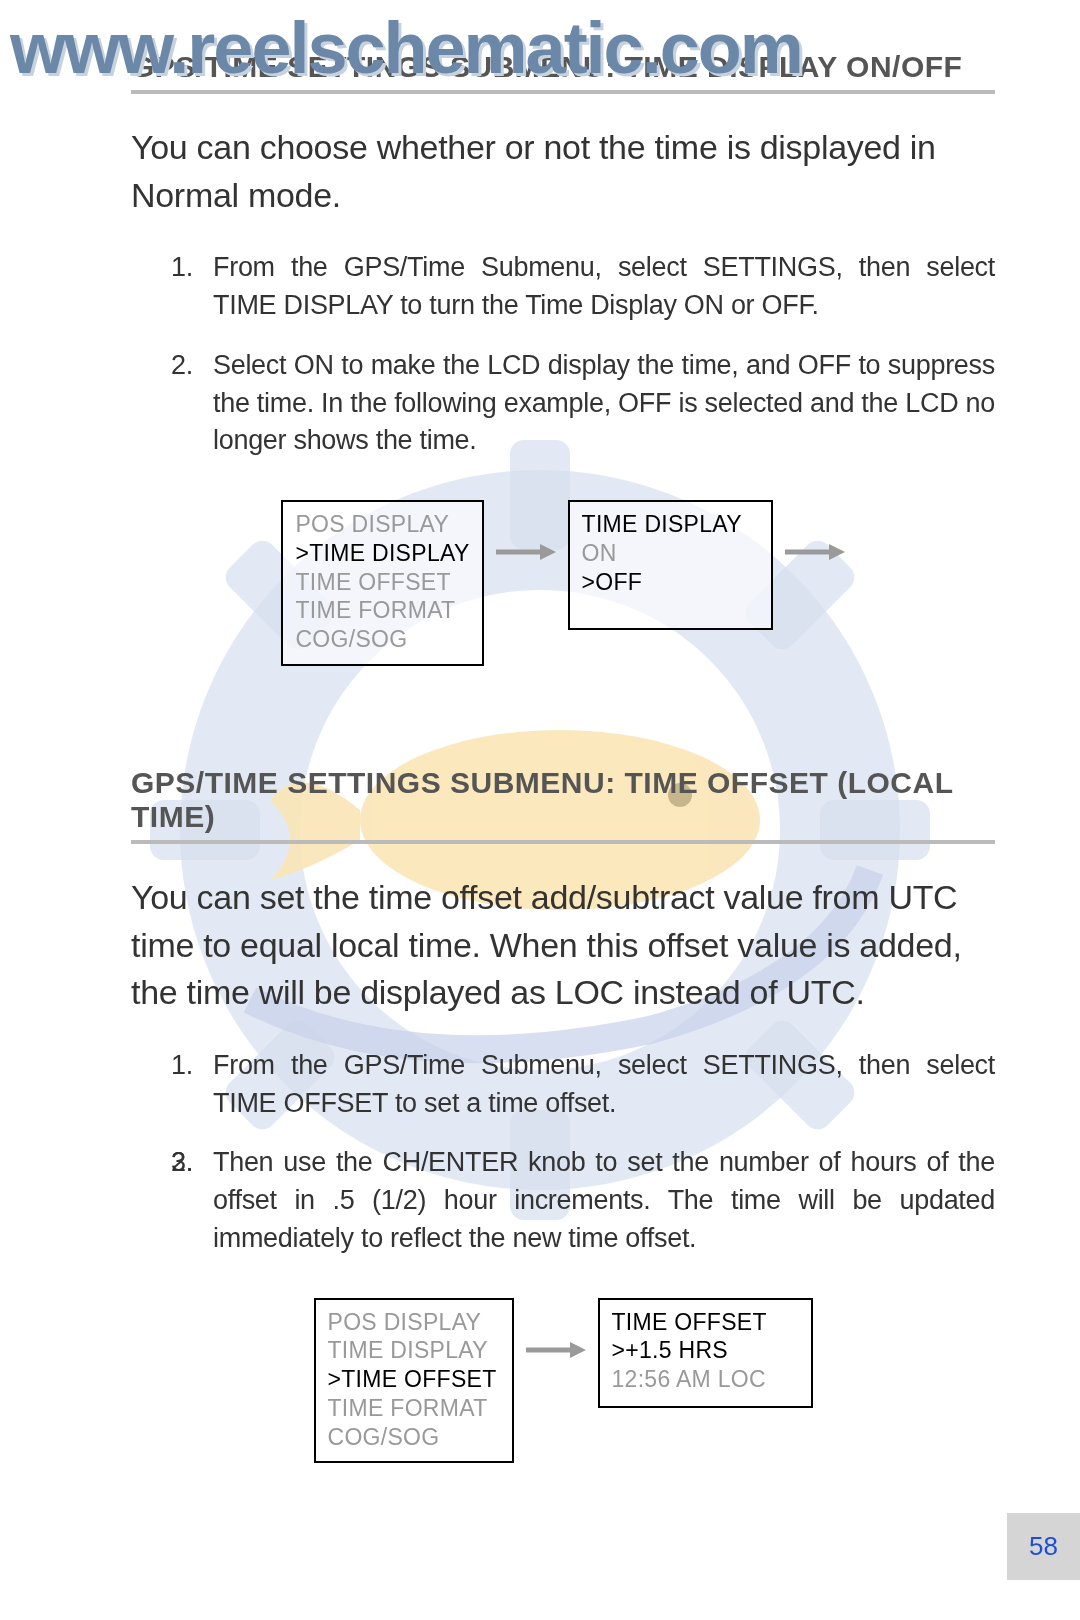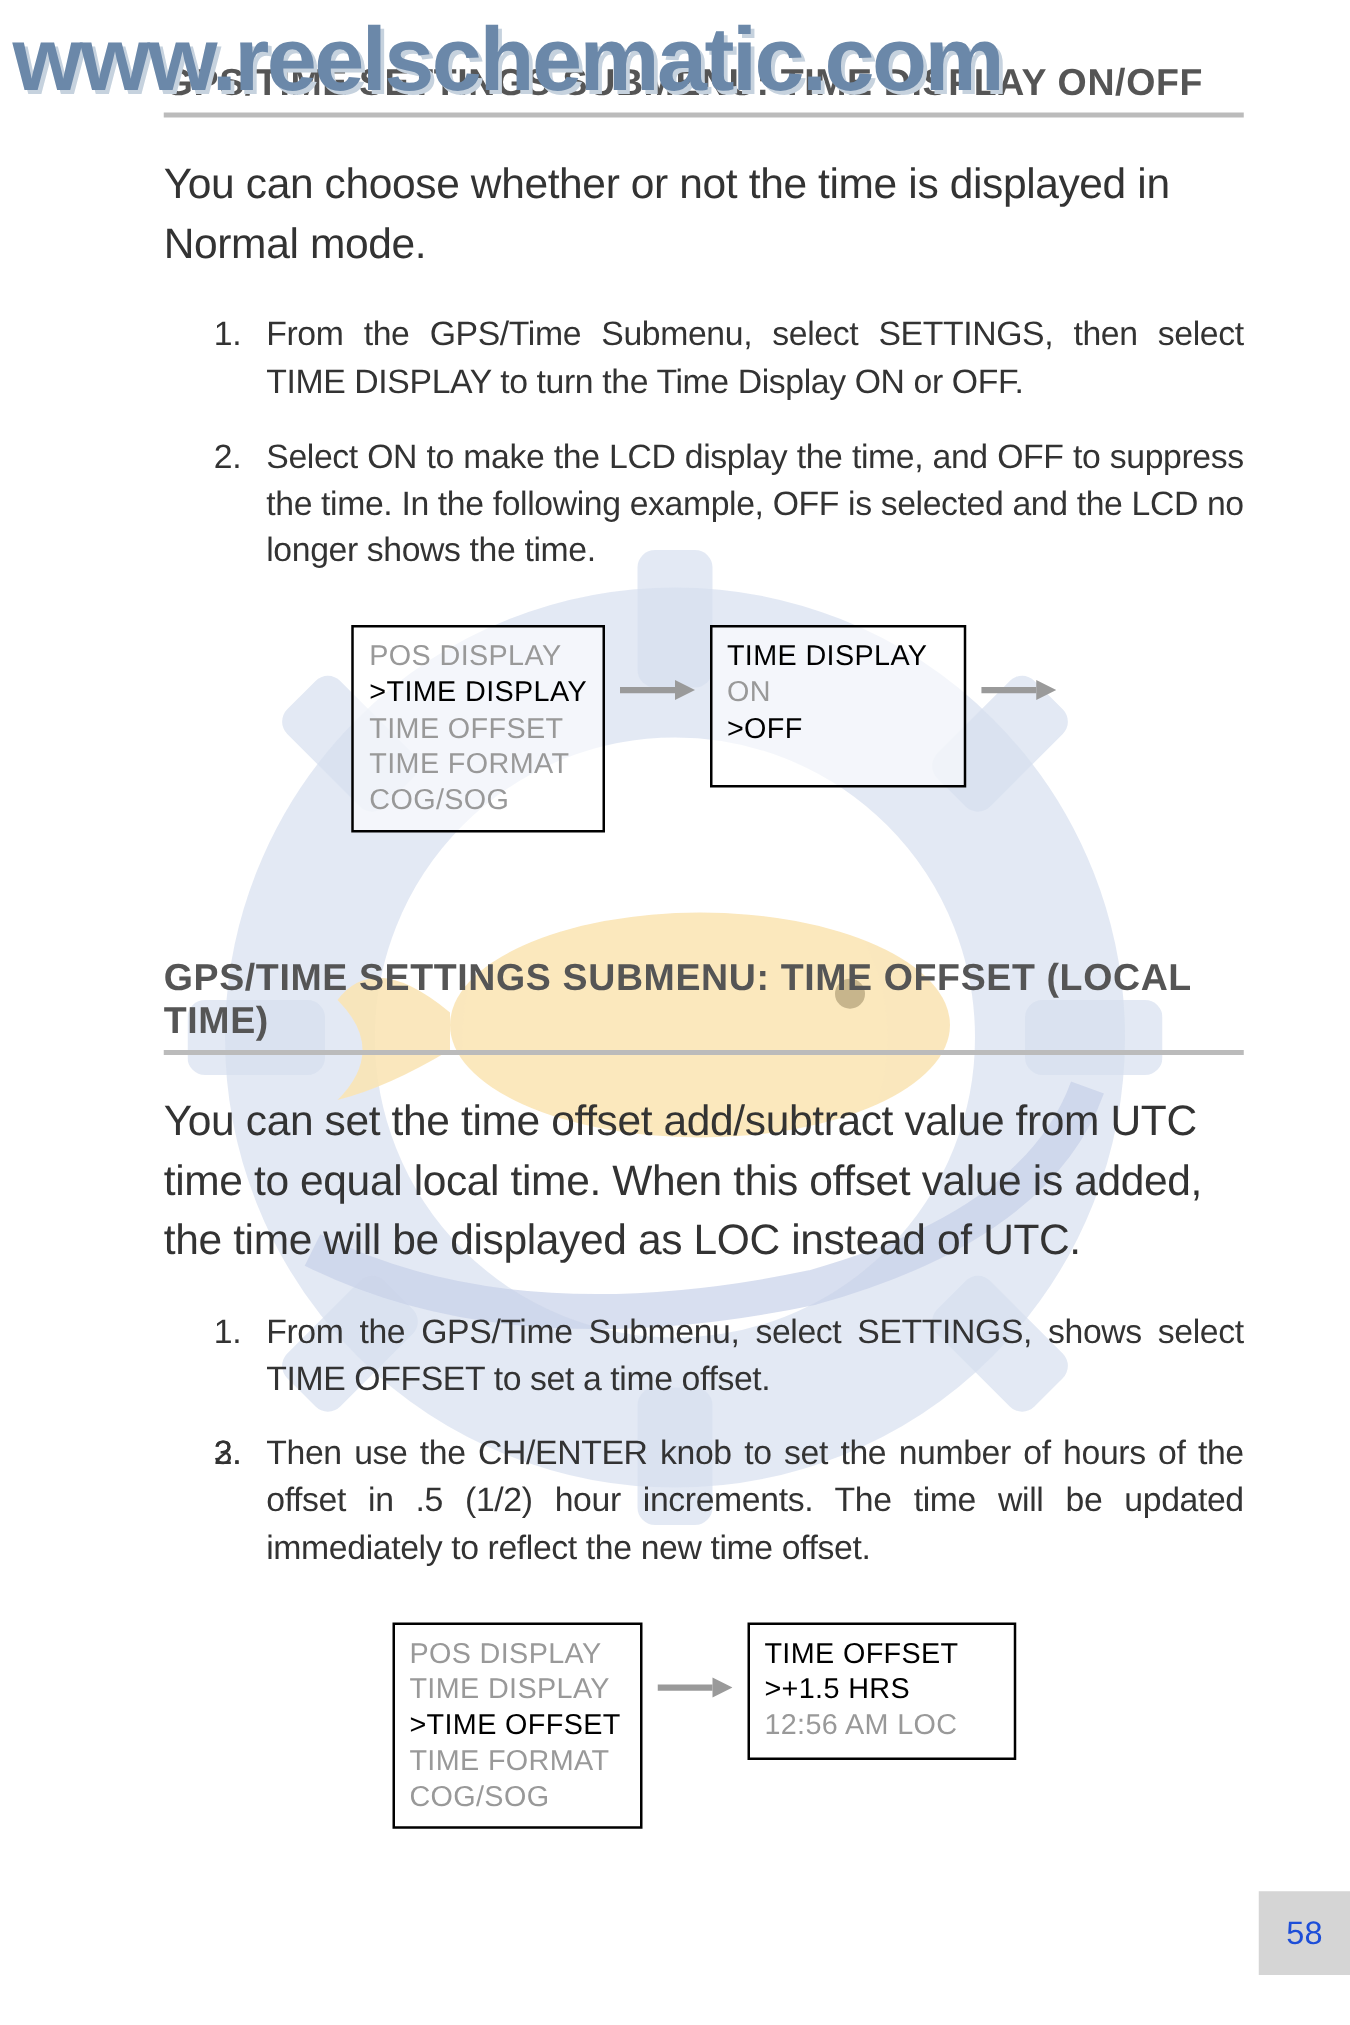--- a/index.html
+++ b/index.html
@@ -179,21 +179,21 @@
           <polygon points="44,2 60,10 44,18" fill="#9a9a9a"></polygon>
         </svg>
     </div>
   </div>
 
   <div class="section-gap"></div>
 
   <h2 class="section-heading">GPS/TIME SETTINGS SUBMENU: TIME OFFSET (LOCAL TIME)</h2>
   <p class="intro">You can set the time offset add/subtract value from UTC time to equal local time. When this offset value is added, the time will be displayed as LOC instead of UTC.</p>
   <ol class="steps">
-    <li><span class="num">1.</span><span>From the GPS/Time Submenu, select SETTINGS, shows select TIME OFFSET to set a time offset.</span></li>
+    <li><span class="num">1.</span><span>From the GPS/Time Submenu, select SETTINGS, then select TIME OFFSET to set a time offset.</span></li>
     <li><span class="num">2.</span></li>
     <li><span class="num">3.</span><span>Then use the CH/ENTER knob to set the number of hours of the offset in .5 (1/2) hour increments. The time will be updated immediately to reflect the new time offset.</span></li>
   </ol>
 
   <div class="diagram" style="margin-bottom:0;">
     <div class="lcd-box" id="s2b1">
         <div class="line grey">POS DISPLAY</div>
         <div class="line grey">TIME DISPLAY</div>
         <div class="line black">&gt;TIME OFFSET</div>
         <div class="line grey">TIME FORMAT</div>

